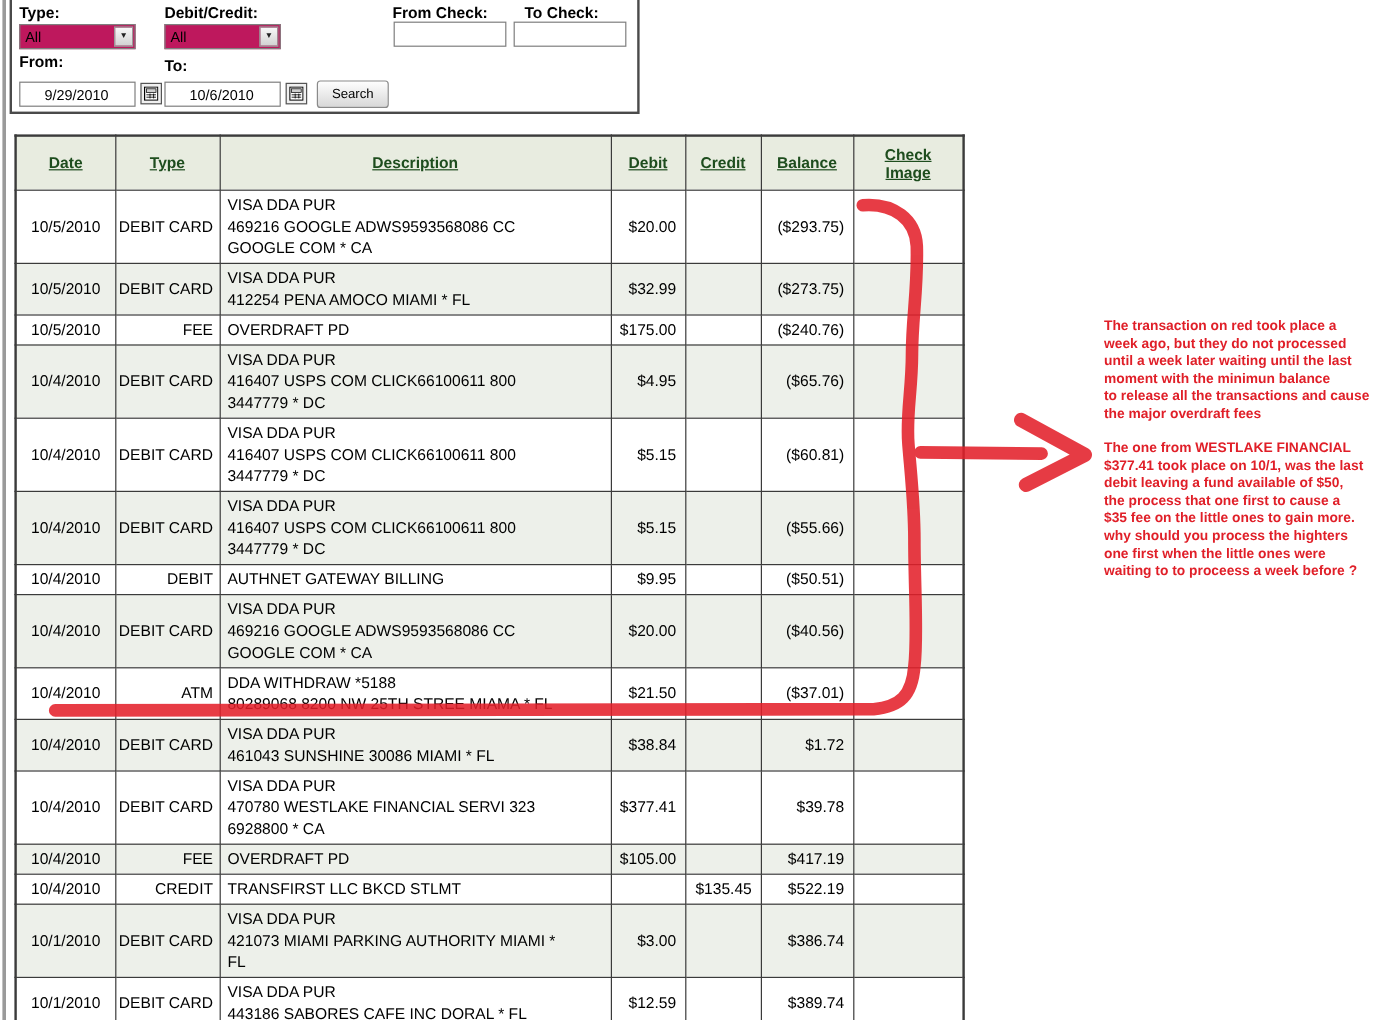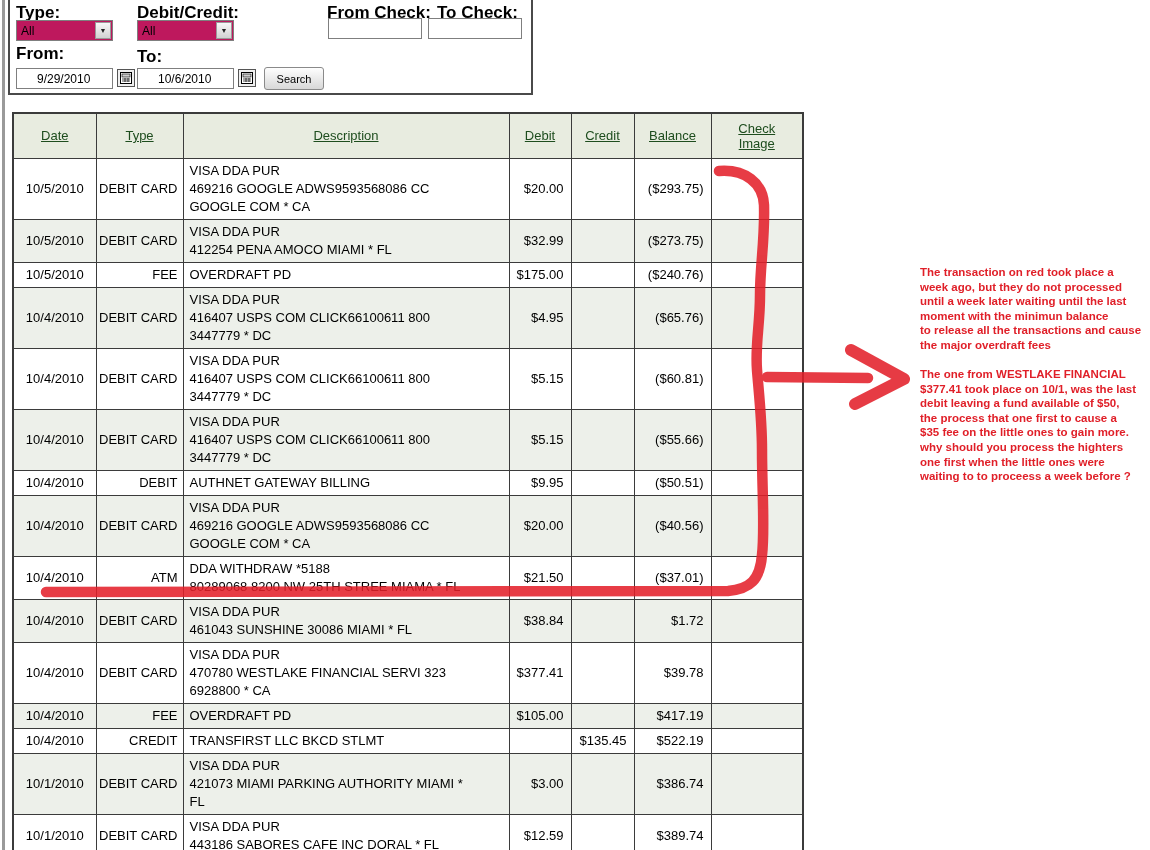--- a/index.html
+++ b/index.html
@@ -5,40 +5,40 @@
   * { margin:0; padding:0; box-sizing:border-box; }
   html,body { width:1150px; height:850px; background:#fff; overflow:hidden;
               font-family:"Liberation Sans", sans-serif; }
   .page { position:relative; width:1150px; height:850px; background:#fff; }
 
   .page-left-border { position:absolute; left:2px; top:0; width:3px; height:850px; background:#9a9a9a; }
 
   
   .filter-panel { position:absolute; left:8px; top:-2px; width:525px; height:97px;
                   border:2px solid #4a4a4a; background:#fff; }
-  .flabel { position:absolute; font-size:17px; font-weight:bold; color:#000; white-space:nowrap; }
+  .flabel { position:absolute; font-size:13px; font-weight:bold; color:#000; white-space:nowrap; }
   .combo { position:absolute; height:21px; background:#be185d; border:1px solid #7f7f7f; font-size:12px; }
   .combo .combo-value { position:absolute; left:4px; top:3px; color:#000; }
   .combo .arrow-btn { position:absolute; right:1px; top:1px; width:16px; height:17px;
                       background:linear-gradient(#f8f8f8,#d2d2d2); border:1px solid #9a9a9a;
                       display:flex; align-items:center; justify-content:center;
                       font-size:7px; color:#222; }
   .txt-input { position:absolute; height:21px; border:1px solid #7f7f7f; background:#fff;
                font-size:12px; font-family:"Liberation Sans", sans-serif; padding:0 20px; }
   .cal-btn { position:absolute; width:18px; height:18px; border:1px solid #555;
              background:#f0f0f0; display:flex; align-items:center; justify-content:center; padding:0; }
   .search-btn { position:absolute; width:60px; height:23px; border:1px solid #8a8a8a; border-radius:3px;
                 background:linear-gradient(#fefefe,#d8d8d8); font-size:11px; color:#000;
                 font-family:"Liberation Sans", sans-serif; }
 
   
   .tx-table { position:absolute; left:12px; top:112px; width:790px; border-collapse:collapse;
               table-layout:fixed; font-size:13px; color:#000; }
   .tx-table th, .tx-table td { border:1px solid #3b3b3b; vertical-align:middle; }
-  .tx-table thead th { height:45px; background:#e8ece0; color:#1e4d1e; font-weight:normal;
+  .tx-table thead th { height:45px; background:#e8ece0; color:#1e4d1e; font-weight:bold;
                        font-size:13px; text-align:center; white-space:pre-line;
                        text-decoration:underline; cursor:pointer; }
   .tx-table { border:2px solid #3b3b3b; }
   .cell-date { text-align:center; padding:3px 2px; }
   .cell-type { text-align:right; padding:3px 5px 3px 2px; }
   .cell-desc { text-align:left; padding:3px 4px 3px 6px; white-space:pre-line; line-height:18px; }
   .cell-amt  { text-align:right; padding:3px 7px 3px 2px; }
   .cell-img  { }
   tr.alt td { background:#edf0ea; }
   .tx-table td { background:#fff; line-height:18px; }

